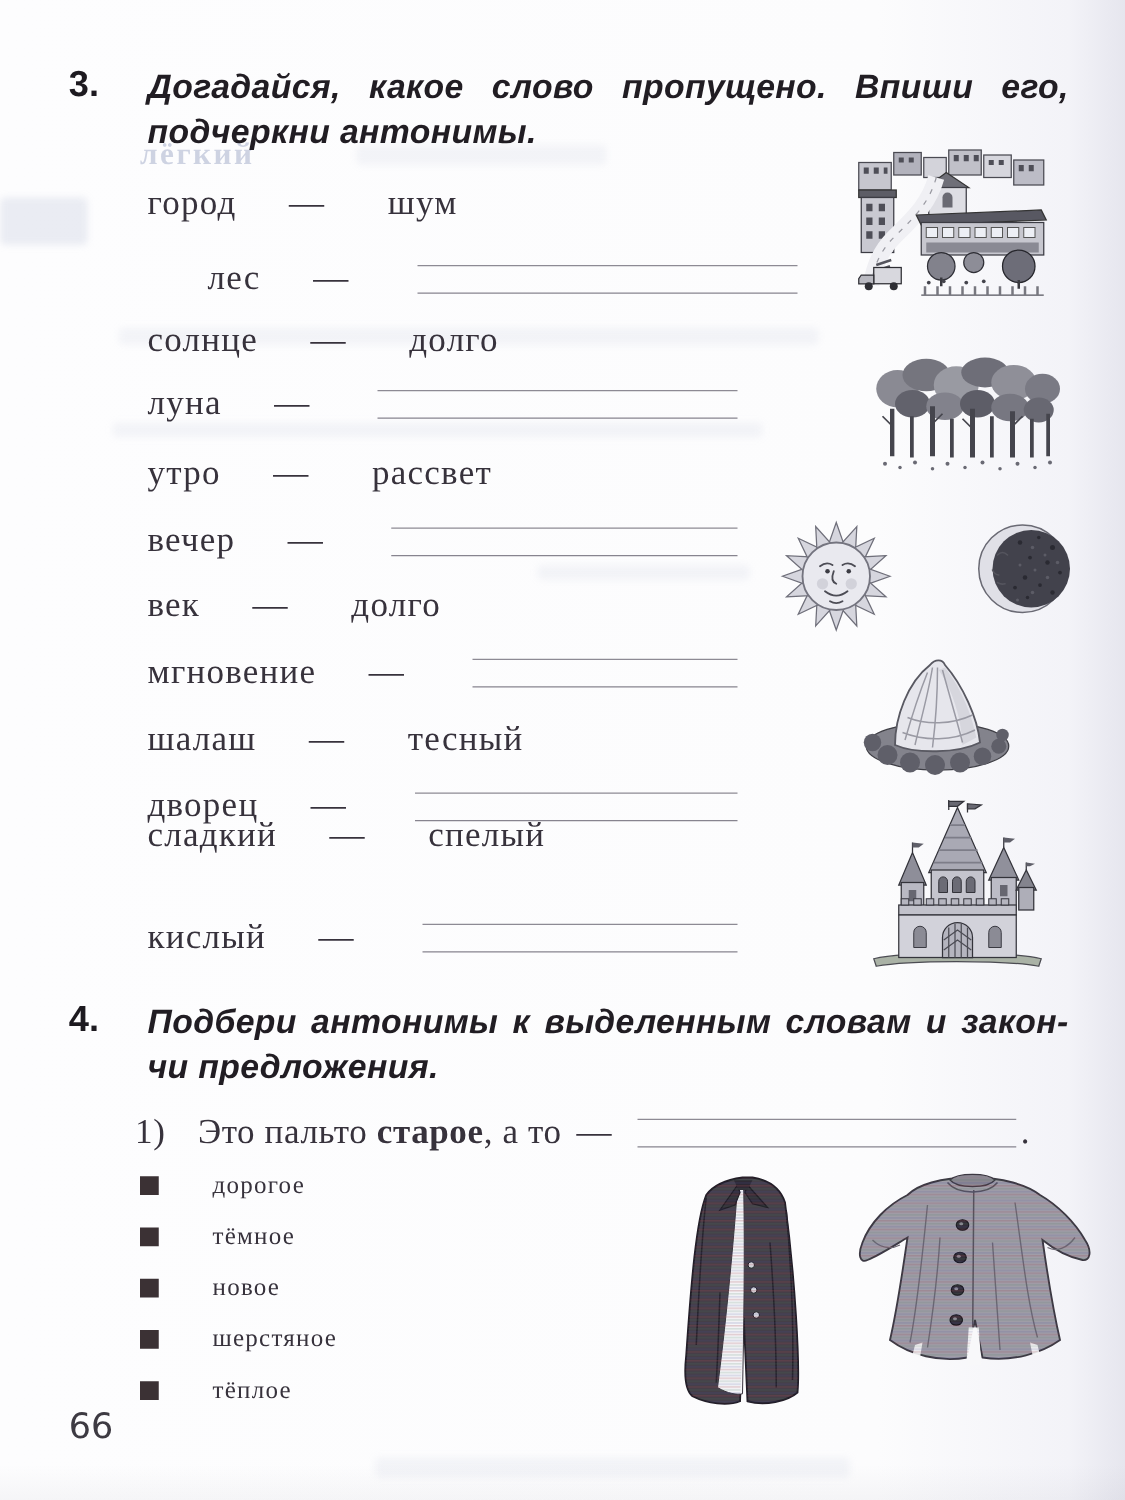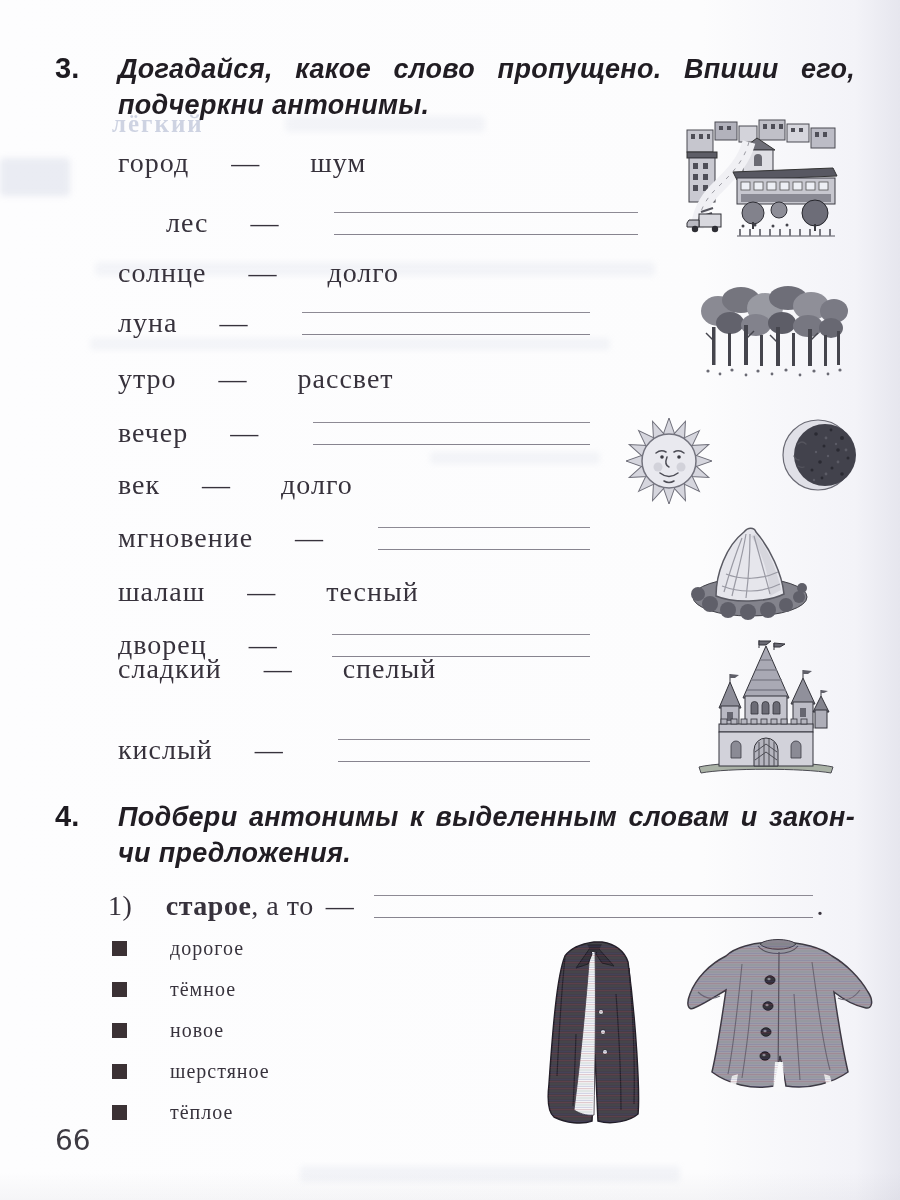--- a/index.html
+++ b/index.html
@@ -408,21 +408,21 @@
       <path d="M62,120 l11,-8 l11,8" fill="none"></path>
     </g>
   </svg>
 
   <div class="ex-num" style="left:55px;top:800px;">4.</div>
   <div class="instr just" style="top:800px;">Подбери антонимы к выделенным словам и закон-</div>
   <div class="instr" style="top:836px;">чи предложения.</div>
 
   <div class="sentence">
     <span class="snum">1)</span>
-    &nbsp;
+    <span>Это пальто</span>&nbsp;
     <span class="sb">старое</span>
     <span>, а то</span>
     <span class="sd">—</span>
     <span class="bl"></span>
     <span class="sp">.</span>
   </div>
 
   <div class="opt" style="top:931px;">
     <span class="sq"></span>
     <span>дорогое</span>

